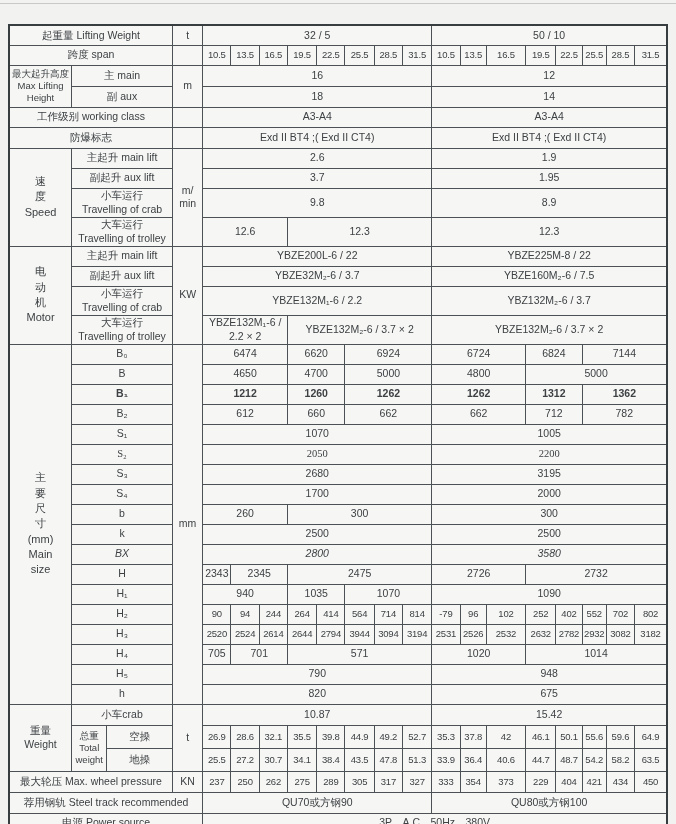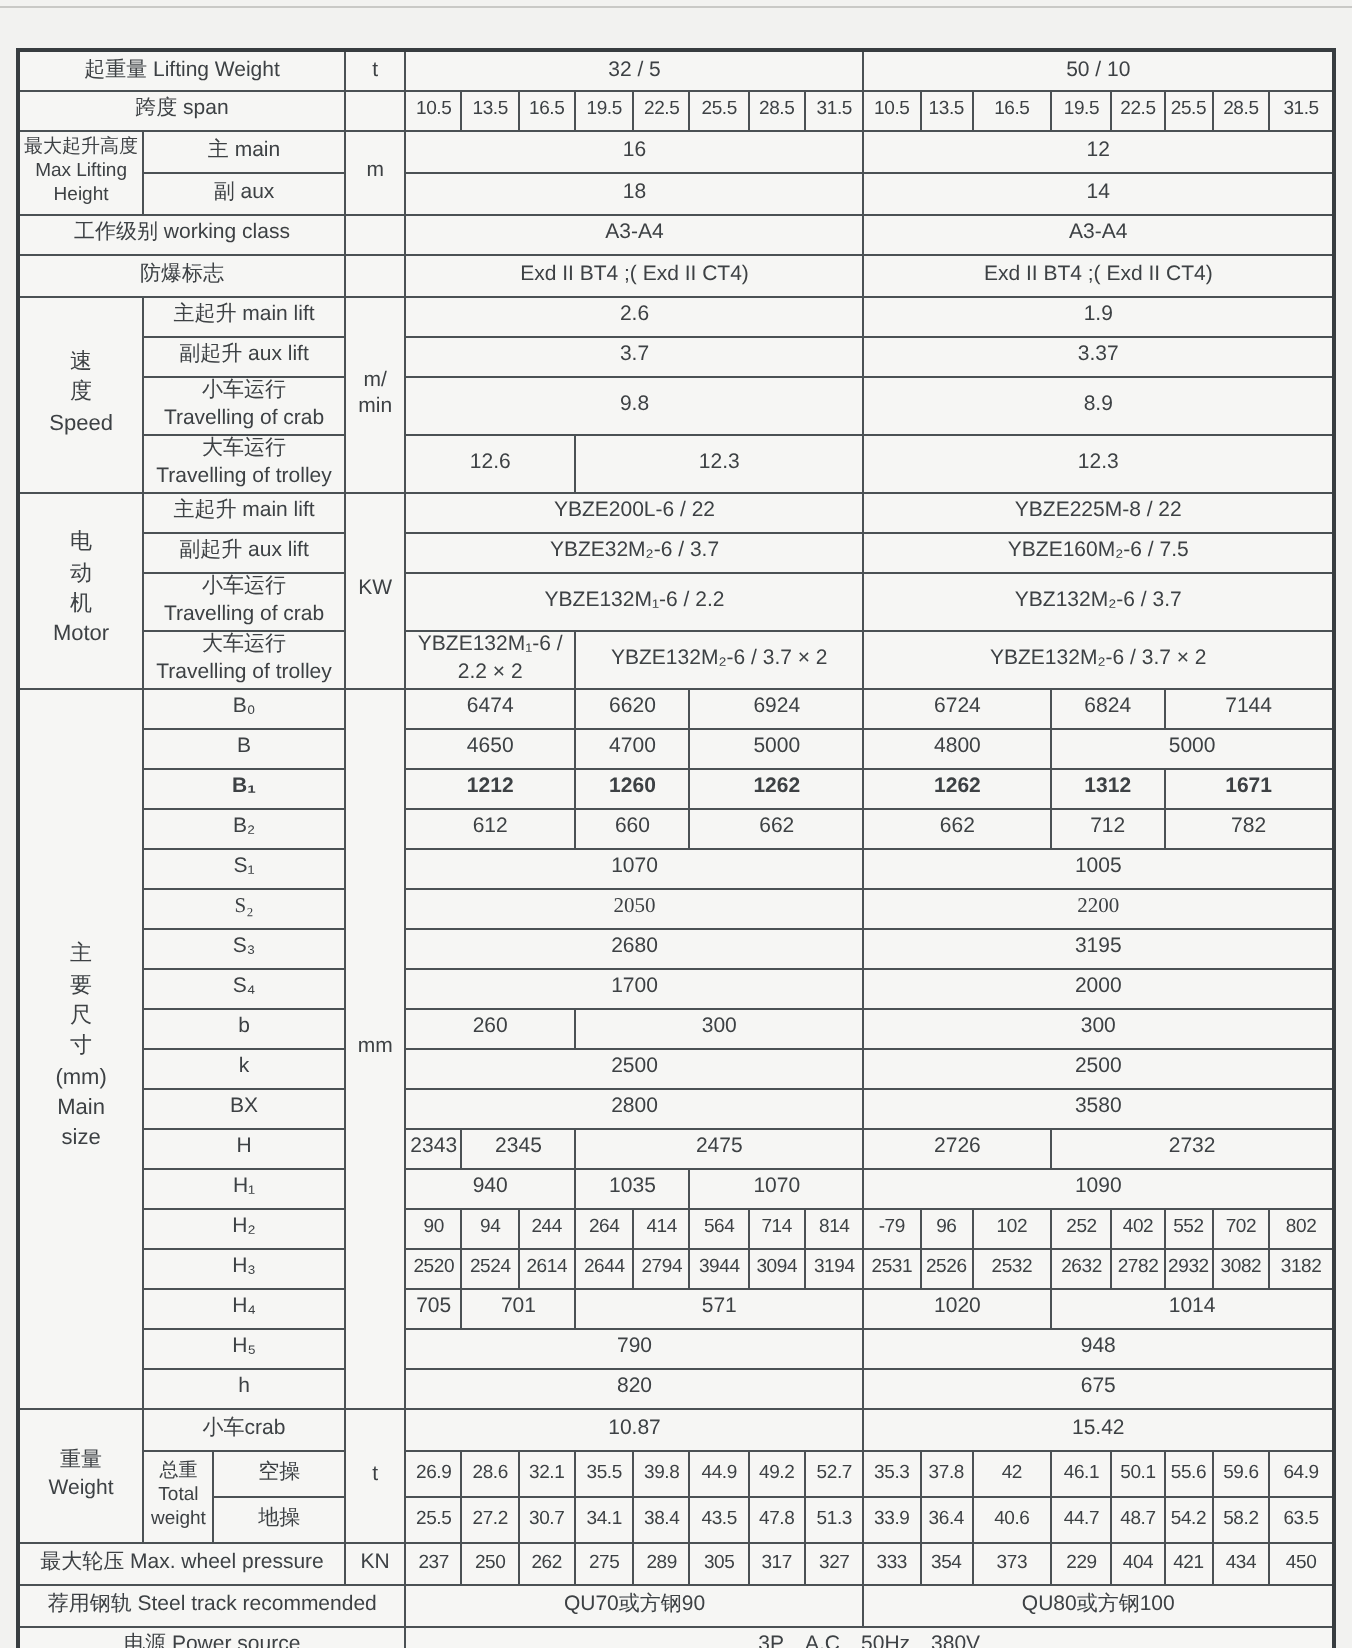--- a/index.html
+++ b/index.html
@@ -119,21 +119,21 @@
 Speed</td>
           <td colspan="2" class="zh">主起升 main lift</td>
           <td rowspan="4" class="u">m/
 min</td>
           <td colspan="8">2.6</td>
           <td colspan="8">1.9</td>
         </tr>
         <tr style="height: 20px;">
           <td colspan="2" class="zh">副起升 aux lift</td>
           <td colspan="8">3.7</td>
-          <td colspan="8">3.37</td>
+          <td colspan="8">1.95</td>
         </tr>
         <tr style="height: 29px;">
           <td colspan="2" class="zh">小车运行
 Travelling of crab</td>
           <td colspan="8">9.8</td>
           <td colspan="8">8.9</td>
         </tr>
         <tr style="height: 29px;">
           <td colspan="2" class="zh">大车运行
 Travelling of trolley</td>
@@ -195,21 +195,21 @@
           <td colspan="3">4800</td>
           <td colspan="5">5000</td>
         </tr>
         <tr style="height: 20px; font-weight: bold;">
           <td colspan="2">B₁</td>
           <td colspan="3">1212</td>
           <td colspan="2">1260</td>
           <td colspan="3">1262</td>
           <td colspan="3">1262</td>
           <td colspan="2">1312</td>
-          <td colspan="3">1671</td>
+          <td colspan="3">1362</td>
         </tr>
         <tr style="height: 20px;">
           <td colspan="2">B₂</td>
           <td colspan="3">612</td>
           <td colspan="2">660</td>
           <td colspan="3">662</td>
           <td colspan="3">662</td>
           <td colspan="2">712</td>
           <td colspan="3">782</td>
         </tr>
@@ -237,21 +237,21 @@
           <td colspan="2">b</td>
           <td colspan="3">260</td>
           <td colspan="5">300</td>
           <td colspan="8">300</td>
         </tr>
         <tr style="height: 20px;">
           <td colspan="2">k</td>
           <td colspan="8">2500</td>
           <td colspan="8">2500</td>
         </tr>
-        <tr style="height: 20px;">
+        <tr style="height: 20px; font-style: italic;">
           <td colspan="2">BX</td>
           <td colspan="8">2800</td>
           <td colspan="8">3580</td>
         </tr>
         <tr style="height: 20px;">
           <td colspan="2">H</td>
           <td>2343</td>
           <td colspan="2">2345</td>
           <td colspan="5">2475</td>
           <td colspan="3">2726</td>

